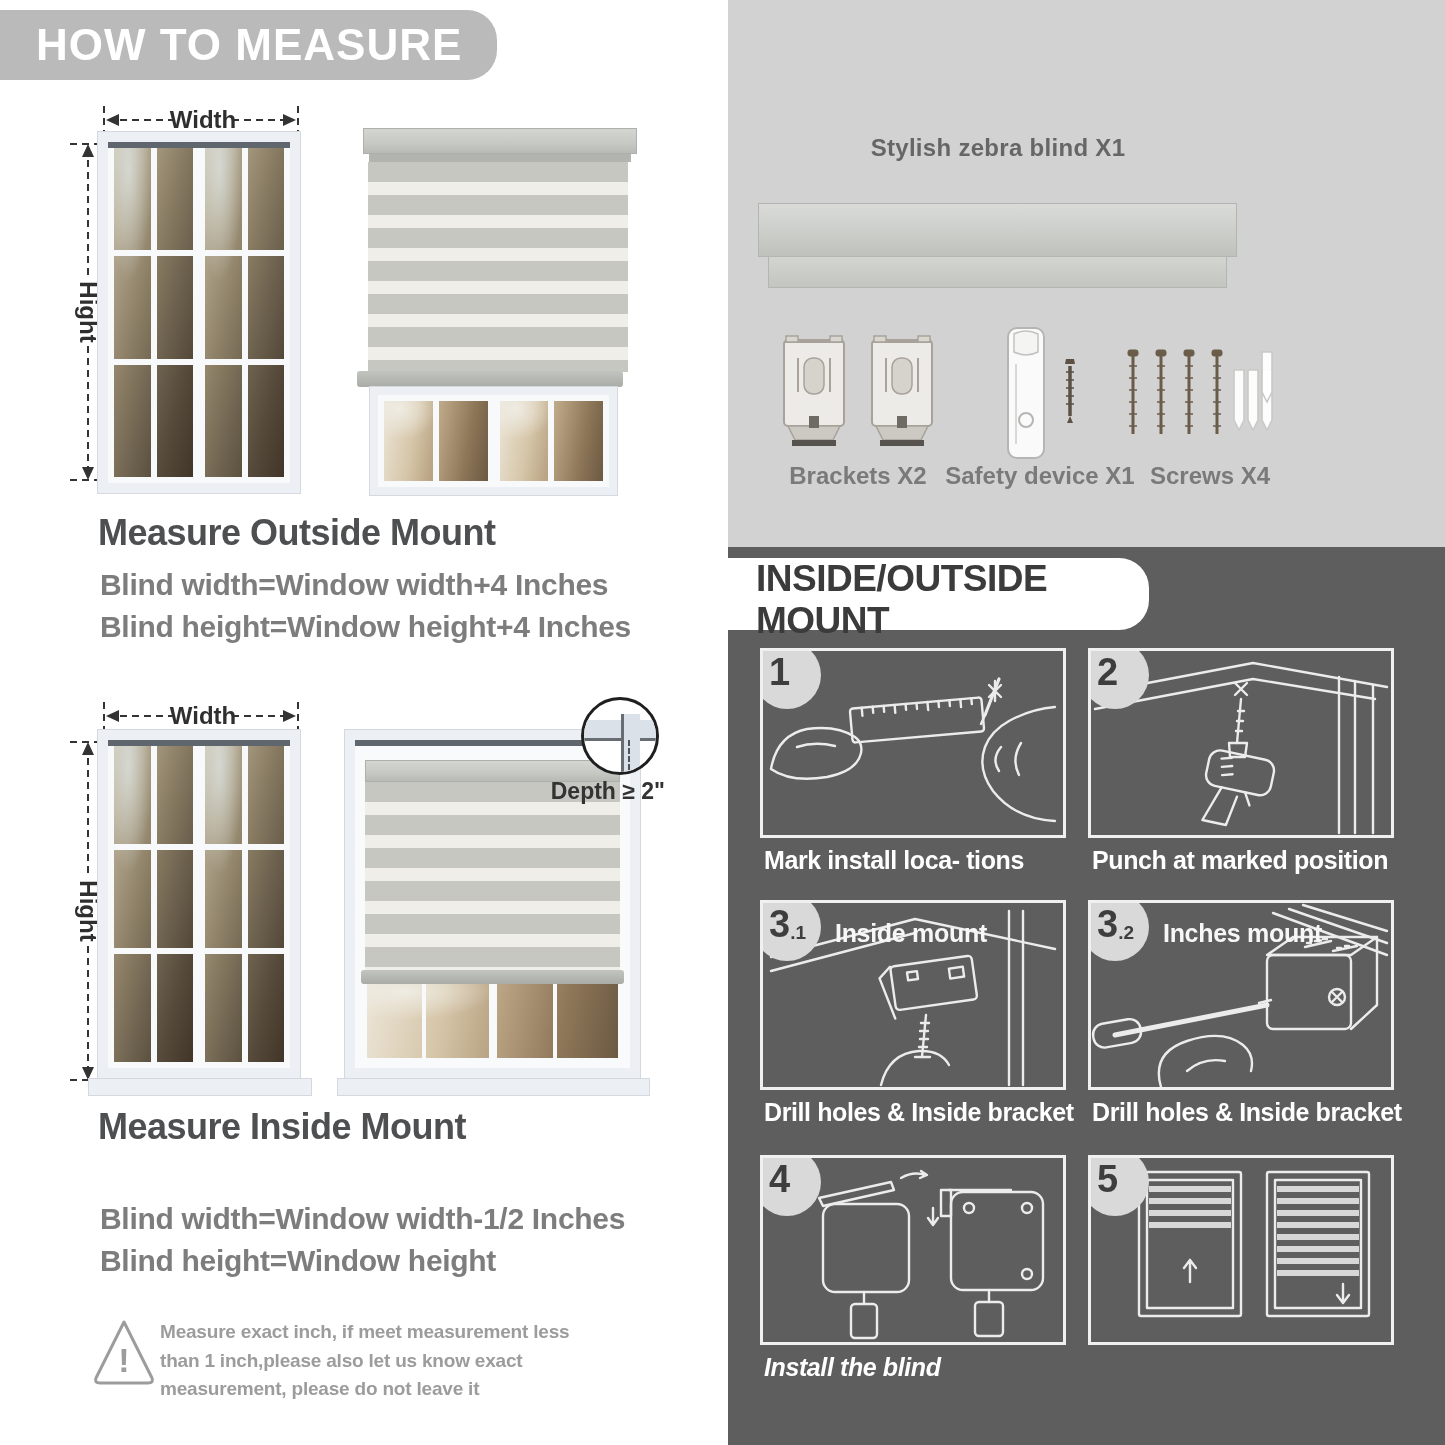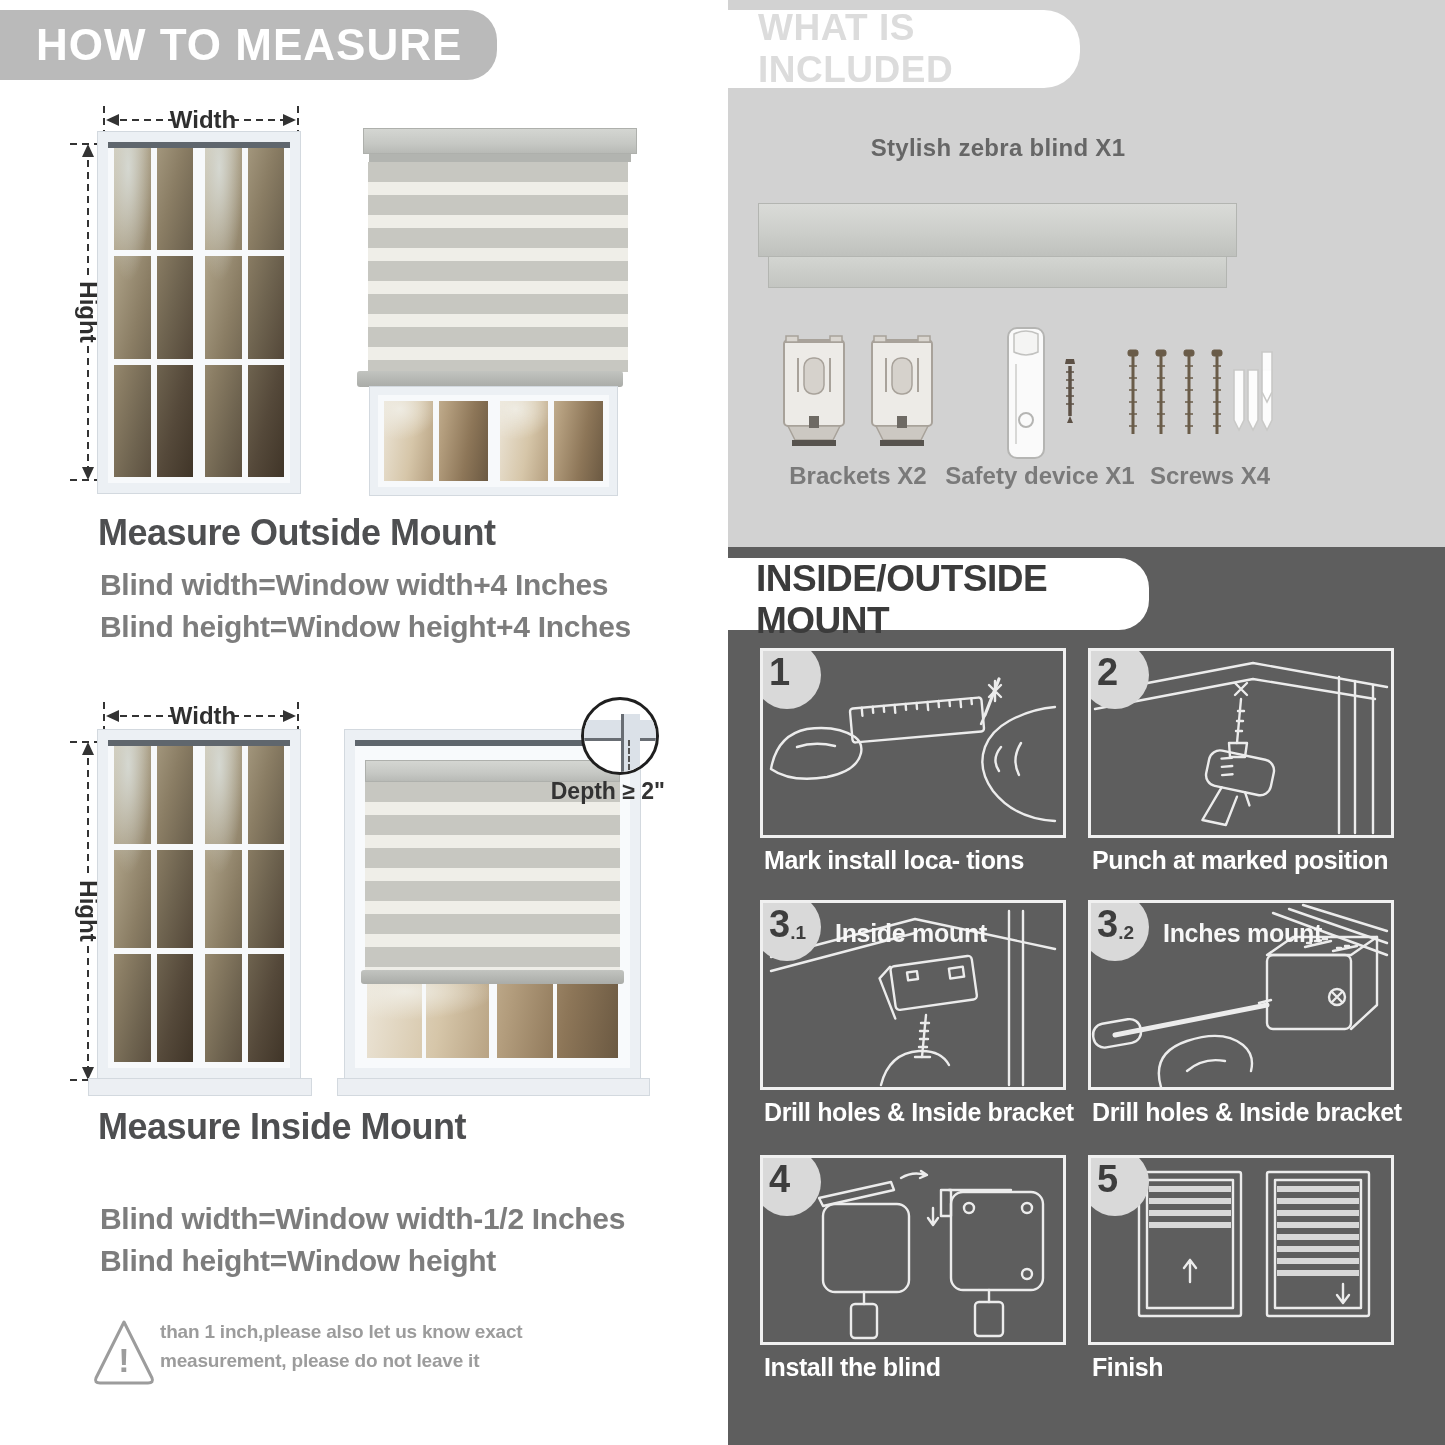--- a/index.html
+++ b/index.html
@@ -223,28 +223,26 @@
 
   <div class="abs sec-title" style="left:98px;top:1106px;">Measure Inside Mount</div>
   <div class="abs sec-line" style="left:100px;top:1202px;">Blind width=Window width-1/2 Inches</div>
   <div class="abs sec-line" style="left:100px;top:1244px;">Blind height=Window height</div>
 
   <svg class="abs" style="left:92px;top:1316px;" width="64" height="72" viewBox="0 0 64 72">
     <path d="M32,6 L60,62 Q62,67 56,67 L8,67 Q2,67 4,62 Z" fill="none" stroke="#9c9c9c" stroke-width="3" stroke-linejoin="round"></path>
     <text x="32" y="56" text-anchor="middle" font-size="34" font-weight="bold" fill="#9c9c9c">!</text>
   </svg>
   <div class="abs warn-text" style="left:160px;top:1318px;width:470px;">
+    <div>Measure exact inch, if meet measurement less</div>
     <div>than 1 inch,please also let us know exact</div>
     <div>measurement, please do not leave it</div>
   </div>
 
   <div class="abs rtop">
-    <div class="band1">
-      <span>WHAT IS INCLUDED</span>
-    </div>
     <div class="btitle">Stylish zebra blind X1</div>
     <div class="hr1"></div>
     <div class="hr2"></div>
 
     <svg style="left:50px;top:330px;" width="160" height="130" viewBox="0 0 160 130">
       <g>
         <rect x="6" y="10" width="60" height="86" rx="4" fill="#edebe7" stroke="#a8a29a" stroke-width="2"></rect>
         <path d="M6,12 h60" stroke="#a8a29a" stroke-width="2"></path>
         <path d="M8,6 h12 v6 h-12 z M52,6 h12 v6 h-12 z" fill="#d9d5cf" stroke="#a8a29a" stroke-width="1.5"></path>
         <rect x="26" y="28" width="20" height="36" rx="9" fill="#d6d2cc" stroke="#a8a29a" stroke-width="1.5"></rect>
@@ -464,17 +462,16 @@
       </svg>
       <div class="bubble">
         <span class="bi"><span class="num">5</span><span class="sub"></span></span>
       </div>
     </div>
 
     <div class="caption" style="left:36px;top:299px;">Mark install loca- tions</div>
     <div class="caption" style="left:364px;top:299px;">Punch at marked position</div>
     <div class="caption" style="left:36px;top:551px;">Drill holes &amp; Inside bracket</div>
     <div class="caption" style="left:364px;top:551px;">Drill holes &amp; Inside bracket</div>
-    <div class="caption" style="left:36px;top:806px;">Install the blind</div>
-    <div class="caption" style="left:364px;top:806px;">Finish</div>
+    <div class="caption" style="left:36px;top:806px;font-style:italic;">Install the blind</div>
   </div>
 
 </div>
 
 </body></html>

